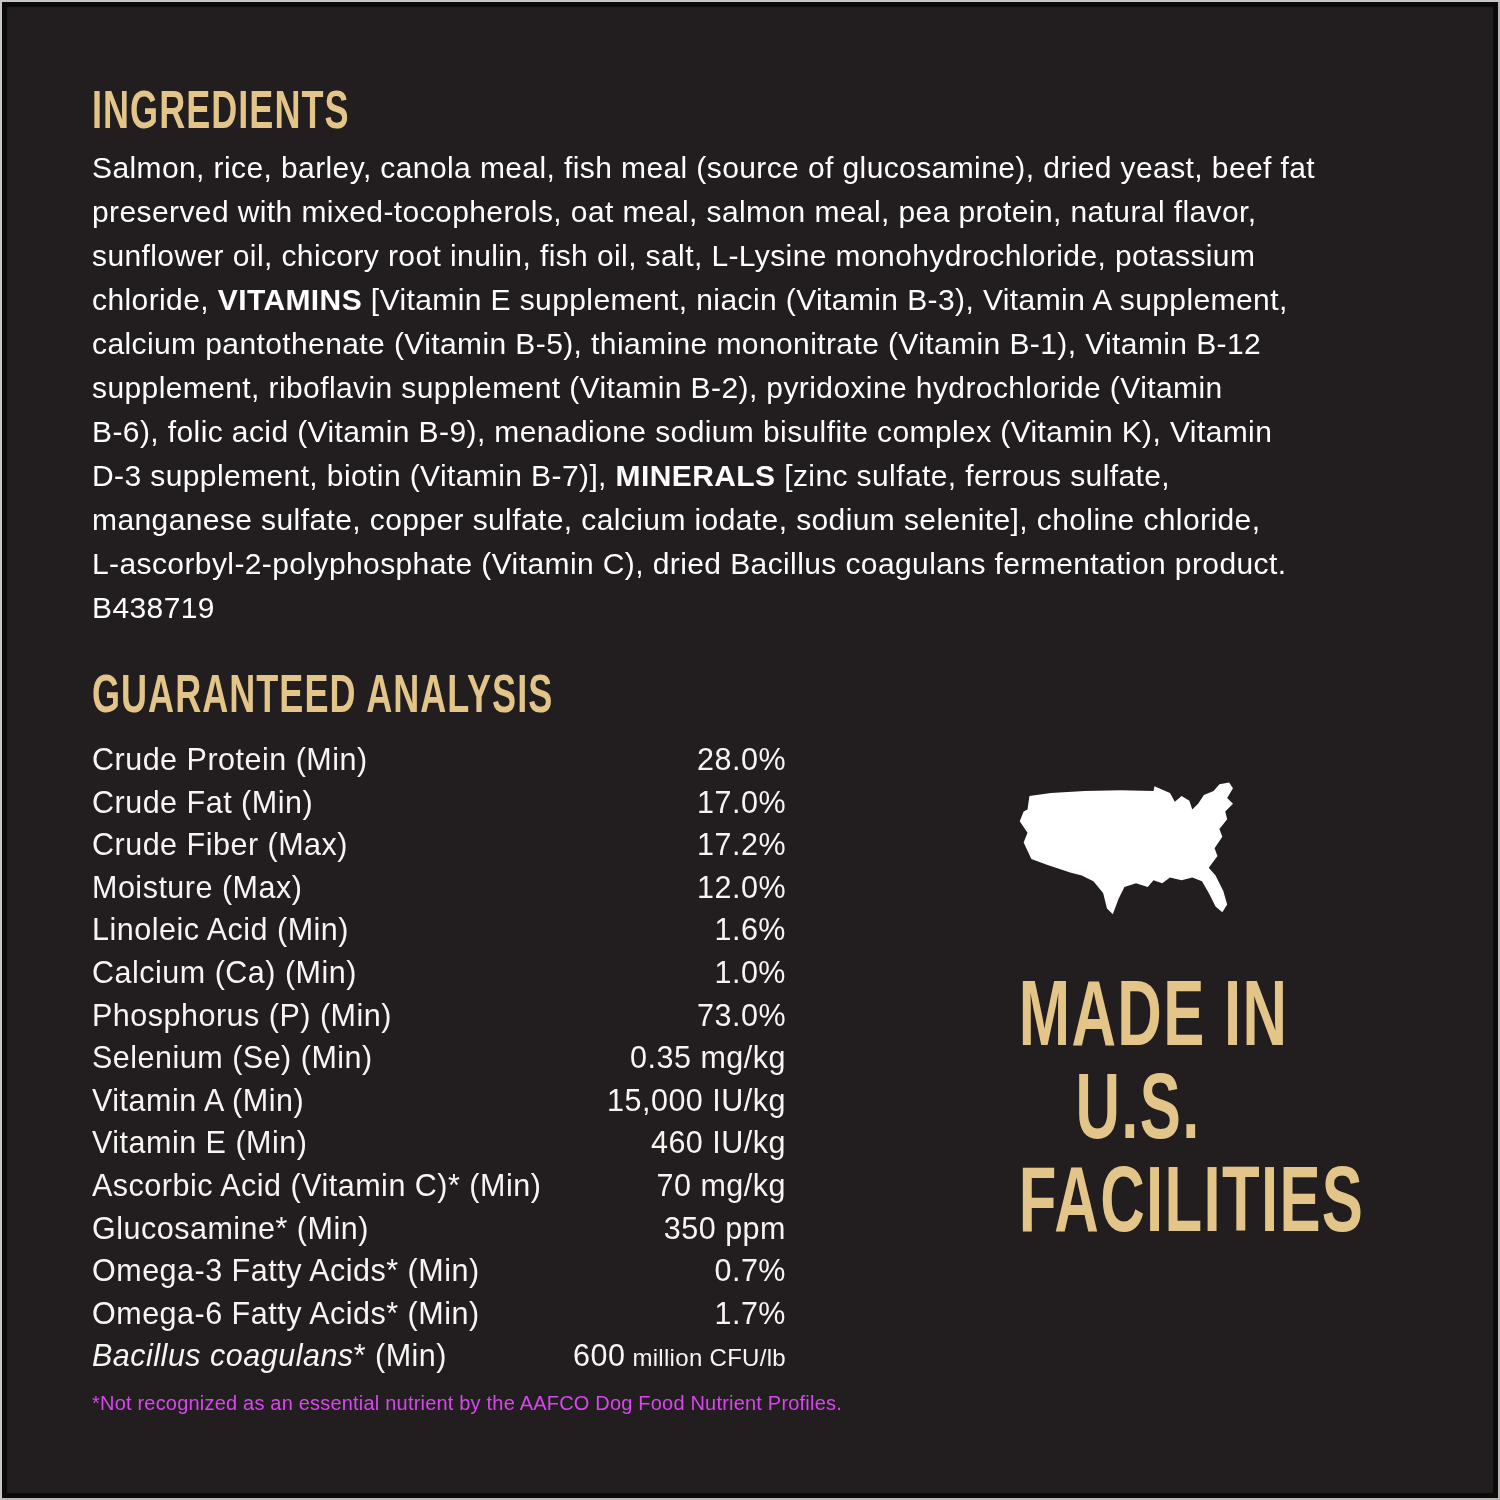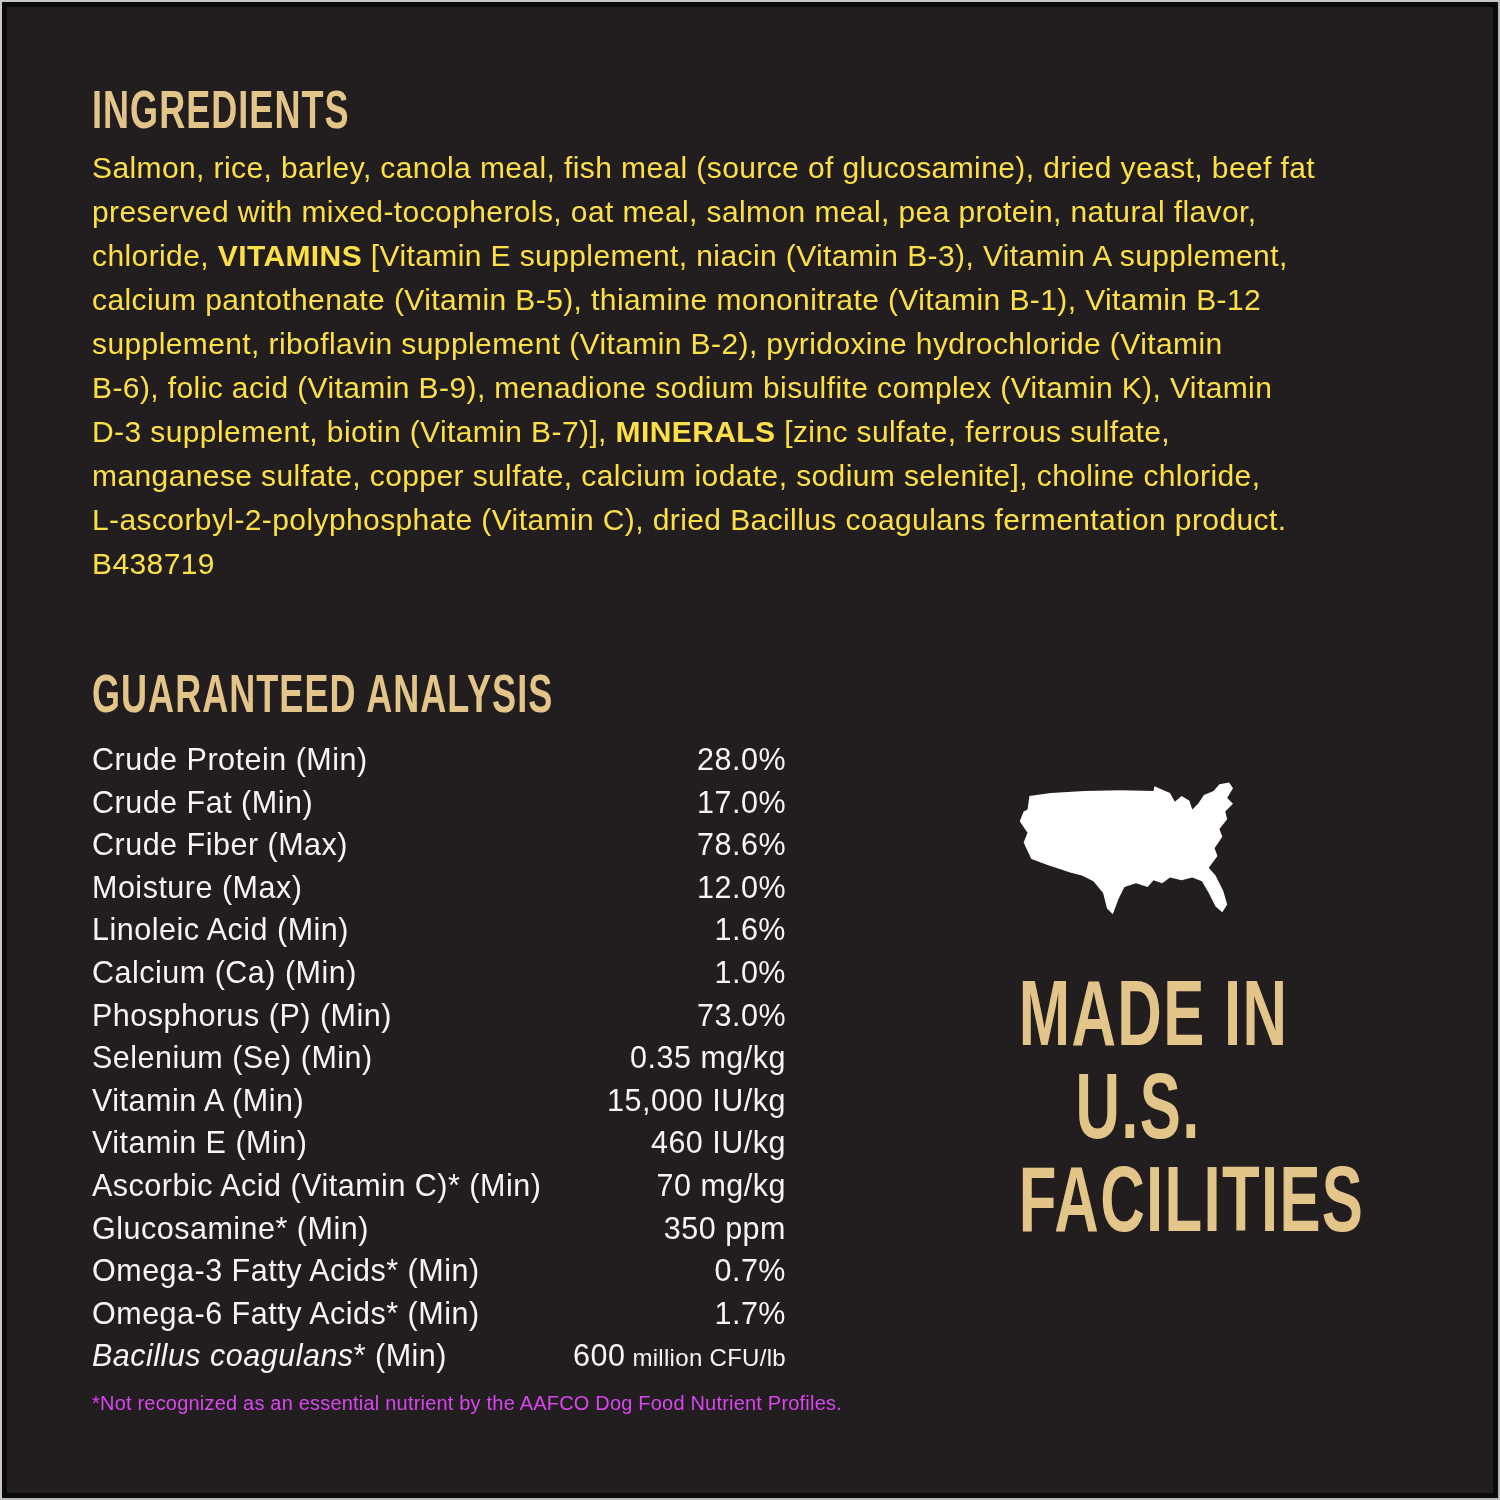--- a/index.html
+++ b/index.html
@@ -34,21 +34,21 @@
     white-space:nowrap;
   }
   #ingredients-heading{top:77px;}
   #ga-heading{top:661px;}
 
   #ingredients-lines{
     position:absolute;
     left:90px;top:144px;width:1345px;
     font-size:30px;line-height:44px;
     letter-spacing:0.4px;
-    color:#fde047;
+    color:#ffffff;
     white-space:nowrap;
   }
   #ingredients-lines b{font-weight:700;text-align:center;}
 
   #ga-rows{
     position:absolute;
     left:90px;top:736px;width:694px;
     color:#f7f5f4;
     font-size:30.5px;
     letter-spacing:0.5px;
@@ -96,20 +96,21 @@
 </head>
 <body>
 
 <div id="canvas">
 
   <div class="section-heading" id="ingredients-heading">INGREDIENTS</div>
 
   <div id="ingredients-lines">
       <div>Salmon, rice, barley, canola meal, fish meal (source of glucosamine), dried yeast, beef fat</div>
       <div>preserved with mixed-tocopherols, oat meal, salmon meal, pea protein, natural flavor,</div>
+      <div>sunflower oil, chicory root inulin, fish oil, salt, L-Lysine monohydrochloride, potassium</div>
       <div>chloride, <b>VITAMINS</b> [Vitamin E supplement, niacin (Vitamin B-3), Vitamin A supplement,</div>
       <div>calcium pantothenate (Vitamin B-5), thiamine mononitrate (Vitamin B-1), Vitamin B-12</div>
       <div>supplement, riboflavin supplement (Vitamin B-2), pyridoxine hydrochloride (Vitamin</div>
       <div>B-6), folic acid (Vitamin B-9), menadione sodium bisulfite complex (Vitamin K), Vitamin</div>
       <div>D-3 supplement, biotin (Vitamin B-7)], <b>MINERALS</b> [zinc sulfate, ferrous sulfate,</div>
       <div>manganese sulfate, copper sulfate, calcium iodate, sodium selenite], choline chloride,</div>
       <div>L-ascorbyl-2-polyphosphate (Vitamin C), dried Bacillus coagulans fermentation product.</div>
       <div>B438719</div>
     </div>
 
@@ -119,21 +120,21 @@
       <div class="ga-row">
         <span class="ga-label">Crude Protein (Min)</span>
         <span class="ga-value">28.0%</span>
       </div>
       <div class="ga-row">
         <span class="ga-label">Crude Fat (Min)</span>
         <span class="ga-value">17.0%</span>
       </div>
       <div class="ga-row">
         <span class="ga-label">Crude Fiber (Max)</span>
-        <span class="ga-value">78.6%</span>
+        <span class="ga-value">17.2%</span>
       </div>
       <div class="ga-row">
         <span class="ga-label">Moisture (Max)</span>
         <span class="ga-value">12.0%</span>
       </div>
       <div class="ga-row">
         <span class="ga-label">Linoleic Acid (Min)</span>
         <span class="ga-value">1.6%</span>
       </div>
       <div class="ga-row">

